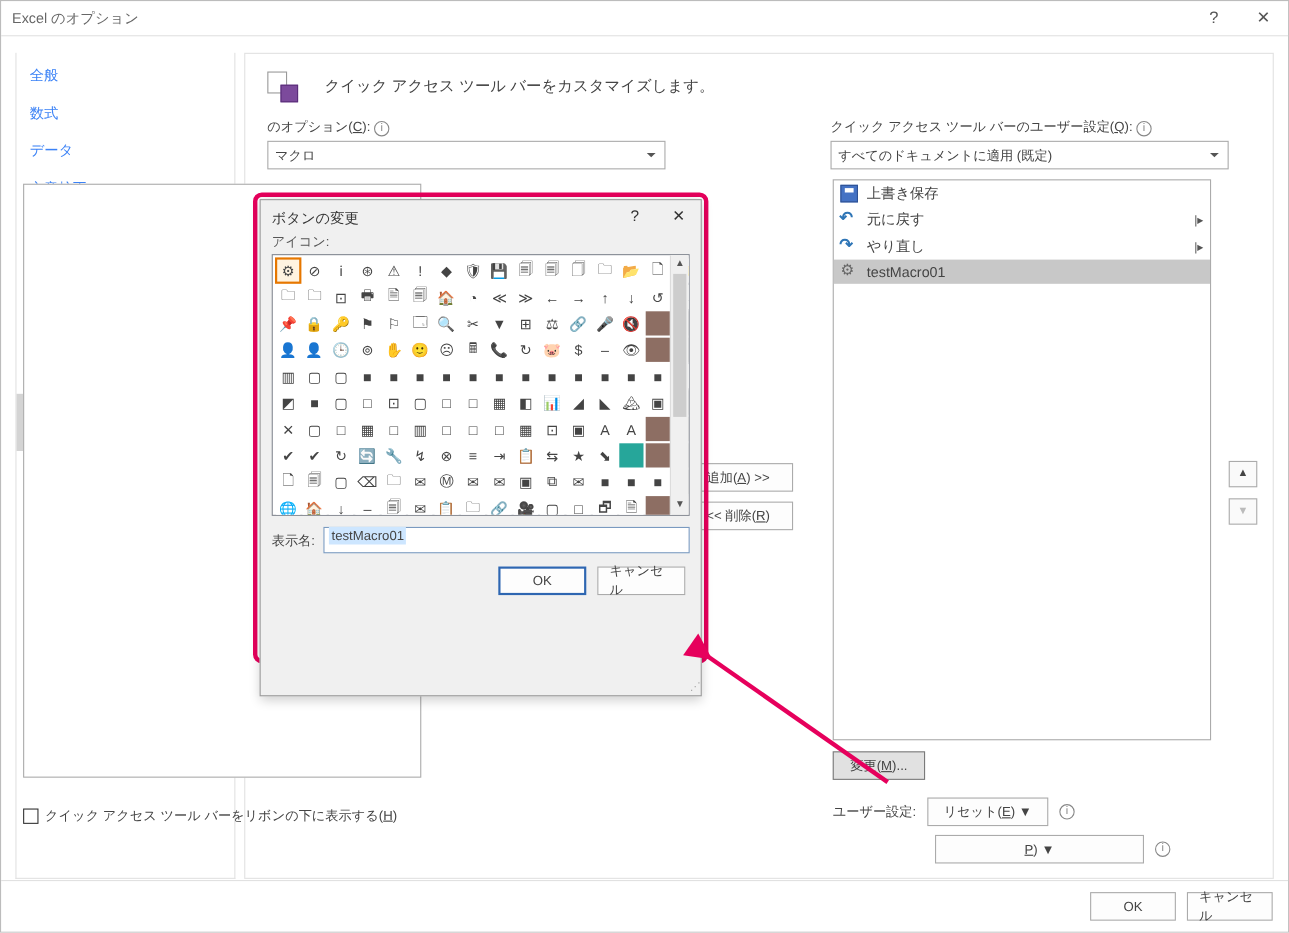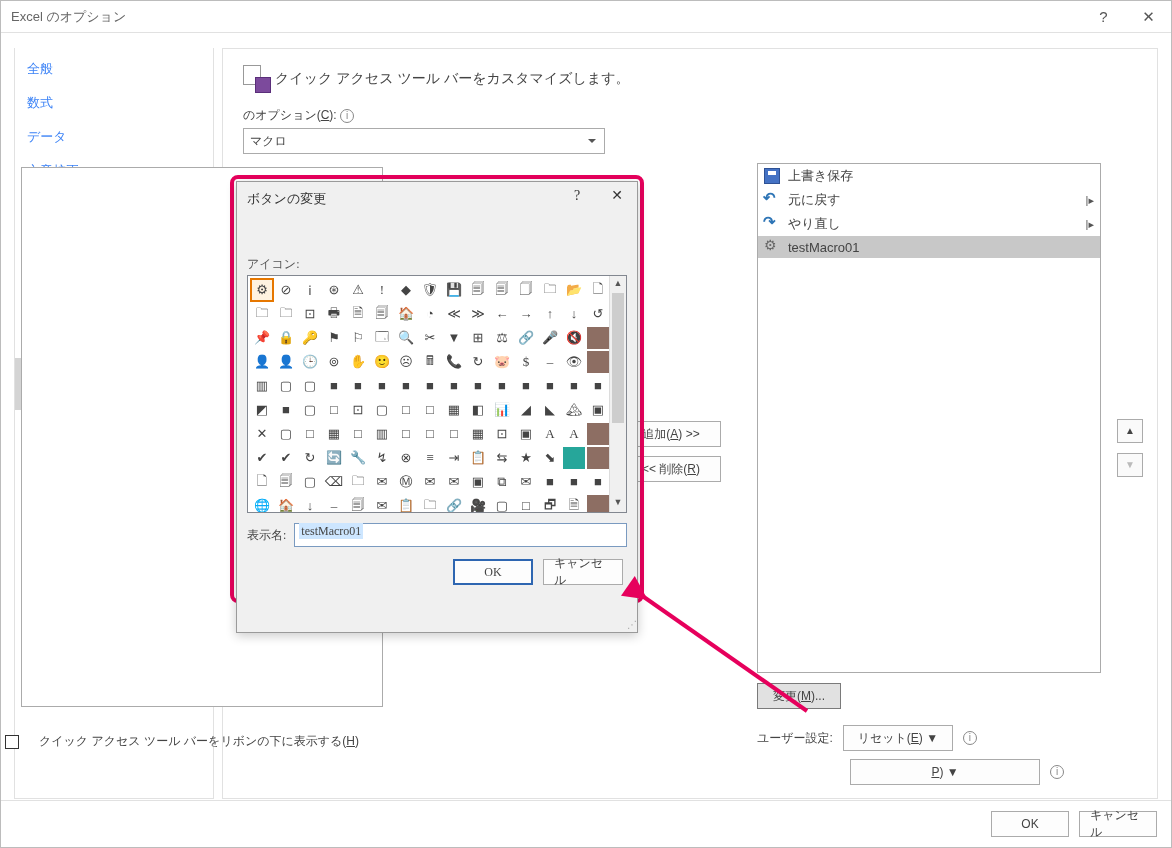--- a/index.html
+++ b/index.html
@@ -6,21 +6,21 @@
   html, body { margin:0; padding:0; font-family: "Meiryo UI","Yu Gothic UI","Segoe UI",sans-serif; font-size:12px; color:#444; }
   .window { width:1172px; height:848px; background:#fff; border:1px solid #bcbcbc; position:relative; }
   .titlebar { height:32px; line-height:32px; padding:0 10px; color:#666; border-bottom:1px solid #e1e1e1; font-size:13px; }
   .tb-right { position:absolute; right:0; top:0; height:32px; display:flex; }
   .tb-btn { width:45px; text-align:center; line-height:32px; font-size:15px; color:#555; }
   .body { position:absolute; top:33px; left:1px; right:1px; bottom:48px; display:flex; }
   .sidebar { width:200px; border-right:1px solid #e1e1e1; border-left:1px solid #e1e1e1; border-bottom:1px solid #e1e1e1; margin:14px 0 0 12px; padding:4px 0; background:#fff; }
   .side-item { padding:8px 12px; font-size:13px; color:#3b82f6; }
   .side-item.sel { background:#d4d4d4; color:#262626; }
   .main { flex:1; border:1px solid #e1e1e1; margin:14px 12px 0 8px; position:relative; padding:16px 20px; background:#fff; }
-  .head { display:flex; align-items:center; gap:4px; margin-bottom:14px; }
+  .head { display:flex; align-items:center; gap:24px; margin-bottom:14px; }
   .head-ic { width:28px; height:28px; position:relative; }
   .head-ic .doc { position:absolute; left:0; top:0; width:18px; height:20px; border:1px solid #999; background:#fff; }
   .head-ic .disk { position:absolute; right:0; bottom:0; width:16px; height:16px; background:#7c4a9c; border:1px solid #5a2e7a; }
   .info { display:inline-block; width:14px; height:14px; border:1px solid #888; border-radius:50%; text-align:center; line-height:12px; font-size:10px; color:#888; }
   .lbl { font-size:12px; margin-bottom:4px; }
   .dd { height:26px; border:1px solid #ababab; background:#fff; padding:0 22px 0 6px; line-height:24px; font-size:12px; position:relative; }
   .dd::after { content:""; position:absolute; right:8px; top:10px; border:4px solid transparent; border-top-color:#555; }
   .listbox { border:1px solid #ababab; background:#fff; height:540px; width:362px; position:absolute; left:20px; top:166px; }
   .qat-box { border:1px solid #ababab; background:#fff; position:absolute; left:756px; top:162px; width:344px; height:510px; }
   .qat-row { display:flex; align-items:center; gap:8px; padding:3px 6px; font-size:13px; }
@@ -32,32 +32,32 @@
   .ic-redo::after { content:"↷"; color:#2e75b6; font-size:15px; font-weight:bold; position:absolute; left:-1px; top:-3px; }
   .ic-macro::after { content:"⚙"; color:#666; font-size:14px; position:absolute; left:0; top:-2px; }
   .split-chev { margin-left:auto; color:#555; font-size:11px; }
   .btn { border:1px solid #ababab; background:#fdfdfd; height:26px; padding:0 10px; font-size:12px; display:inline-flex; align-items:center; justify-content:center; }
   .btn-add { position:absolute; left:620px; top:420px; width:100px; }
   .btn-rem { position:absolute; left:620px; top:455px; width:100px; }
   .btn-mod { position:absolute; left:756px; top:682px; width:84px; border:1px solid #7a7a7a; background:#e1e1e1; }
   .spin { position:absolute; left:1116px; width:26px; }
   .spin .up, .spin .dn { height:24px; border:1px solid #ababab; background:#fafafa; text-align:center; line-height:22px; font-size:10px; }
   .spin .dn { color:#bbb; }
-  .cbrow { position:absolute; left:4px; top:732px; display:flex; align-items:center; gap:20px; }
+  .cbrow { position:absolute; left:20px; top:732px; display:flex; align-items:center; gap:6px; }
   .cbrow .cb { width:14px; height:14px; border:1px solid #333; background:#fff; }
   .resetrow { position:absolute; left:756px; top:724px; display:flex; align-items:center; gap:10px; }
   .improw { position:absolute; left:849px; top:758px; display:flex; align-items:center; gap:10px; }
   .footer { position:absolute; left:0; right:0; bottom:0; height:47px; border-top:1px solid #e1e1e1; display:flex; justify-content:flex-end; align-items:center; padding:0 14px; gap:10px; }
   
-  .modal { position:absolute; left:235px; top:180px; width:402px; height:452px; background:#f0f0f0; border:1px solid #9a9a9a; box-shadow:0 3px 10px rgba(0,0,0,.2);font-family:Liberation Serif, serif; }
+  .modal { position:absolute; left:235px; top:180px; width:402px; height:452px; background:#f0f0f0; border:1px solid #9a9a9a; box-shadow:0 3px 10px rgba(0,0,0,.2); }
   .modal-hl { position:absolute; left:229px; top:174px; width:414px; height:428px; border:4px solid #e6005c; border-radius:8px; pointer-events:none; }
   .m-title { padding:8px 10px 4px; font-size:13px; color:#333; }
   .m-tb { position:absolute; right:0; top:0; display:flex; }
   .m-tb .mb { width:40px; height:28px; text-align:center; line-height:28px; font-size:14px; color:#333; }
-  .m-lbl { padding:0 10px 2px; color:#555;margin-top:44px; }
+  .m-lbl { padding:0 10px 2px; color:#555; }
   .icon-pane { margin:0 10px; border:1px solid #828790; background:#fff; height:238px; position:relative; overflow:hidden; }
   .icon-grid { display:grid; grid-template-columns: repeat(16, 22px); grid-auto-rows:22px; gap:2px; padding:3px; }
   .cell { width:22px; height:22px; background:#fff; display:flex; align-items:center; justify-content:center; font-size:13px; }
   .csel { outline:2px solid #e67700; outline-offset:-1px; background:#fff3e0; }
   .scrollbar { position:absolute; right:0; top:0; bottom:0; width:17px; background:#f0f0f0; border-left:1px solid #dcdcdc; }
   .sb-btn { height:17px; background:#f0f0f0; text-align:center; line-height:15px; font-size:9px; color:#555; }
   .sb-thumb { position:absolute; left:2px; right:2px; top:17px; height:130px; background:#cdcdcd; }
   .dn-row { display:flex; align-items:center; gap:8px; padding:10px 10px 0; }
   .dn-input { flex:1; height:24px; border:1px solid #7a9ac0; background:#fff; padding:0 4px; }
   .dn-input .seltxt { background:#cde6ff; padding:1px 2px; }
@@ -108,20 +108,27 @@
         <div style="font-size:14px;color:#444">クイック アクセス ツール バーをカスタマイズします。</div>
       </div>
 
       <div style="display:flex;gap:150px">
         <div style="width:362px">
           <div class="lbl">
             <span>のオプション(</span><span class="u">C</span><span>):</span>
             <span class="info">i</span>
           </div>
           <div class="dd">マクロ</div>
+        </div>
+        <div style="width:362px">
+          <div class="lbl">
+            <span>クイック アクセス ツール バーのユーザー設定(</span><span class="u">Q</span><span>):</span>
+            <span class="info">i</span>
+          </div>
+          <div class="dd">すべてのドキュメントに適用 (既定)</div>
         </div>
       </div>
     </div>
   </div>
 
   <div class="listbox"></div>
 
   <div class="qat-box" id="qat">
       <div class="qat-row">
         <span class="mini-ic ic-save"></span>

